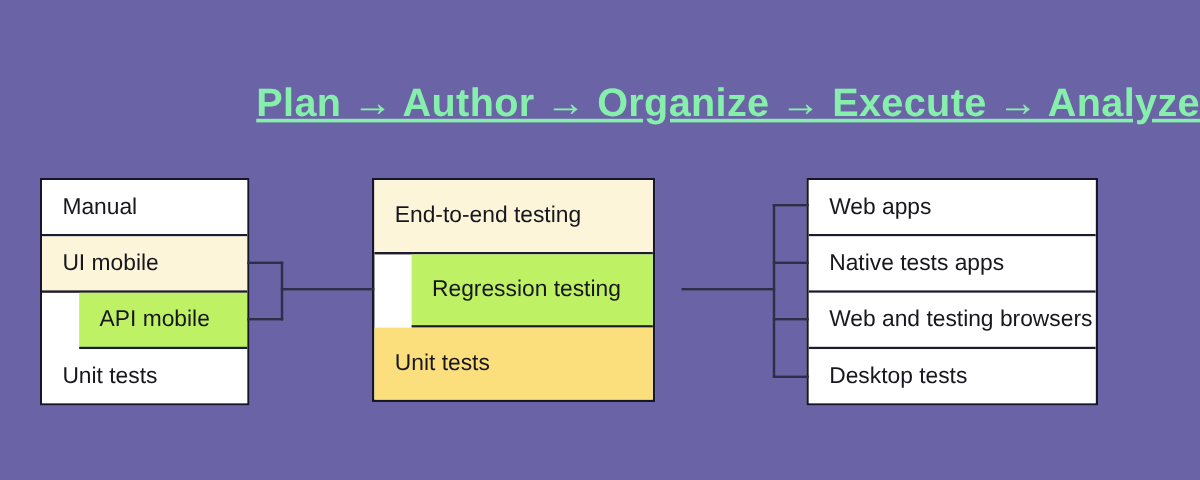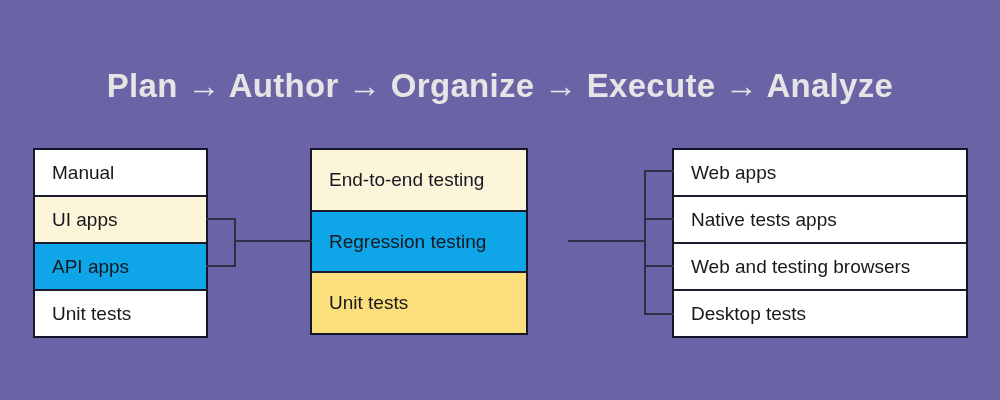--- a/index.html
+++ b/index.html
@@ -9,70 +9,71 @@
     height: 400px;
     background: #6A63A6;
     font-family: "Liberation Sans", sans-serif;
     overflow: hidden;
   }
   .title {
     position: absolute;
     left: 0;
     right: 0;
     top: 67px;
-    text-align: center;
-    color: #e5e5e5;
+    text-align: right;
+    color: #86efac;
     font-size: 33px;
     font-weight: 700;
     letter-spacing: 0.3px;
     white-space: nowrap;
+    text-decoration: underline;
   }
   .box {
     position: absolute;
     box-sizing: border-box;
     border: 2px solid #16162A;
     background: #ffffff;
     display: flex;
     flex-direction: column;
   }
   .box-left   { left: 33px;  top: 148px; width: 175px; height: 190px; }
-  .box-middle { left: 310px; top: 148px; width: 218px; height: 187px; }
-  .box-right  { left: 672px; top: 148px; width: 296px; height: 190px; }
+  .box-middle { left: 310px; top: 148px; width: 236px; height: 187px; }
+  .box-right  { left: 672px; top: 148px; width: 243px; height: 190px; }
   .row {
     flex: 1;
     display: flex;
     align-items: center;
     padding-left: 17px;
     font-size: 19px;
     color: #17171D;
     border-bottom: 2px solid #1C1C30;
     white-space: nowrap;
     overflow: hidden;
   }
   .row:last-child { border-bottom: none; }
   .tone-white  { background: #FFFFFF; }
   .tone-cream  { background: #FCF5DA; }
-  .tone-medium { background: #0ea5e9; }
+  .tone-medium { background: #bef264; margin-left: 31px; }
   .tone-strong { background: #FBDF7C; }
   .line {
     position: absolute;
     background: #2E2E46;
   }
 </style>
 </head>
 <body>
 
 <div class="stage">
 
   <div class="title">Plan → Author → Organize → Execute → Analyze</div>
 
   <div class="box box-left">
     <div class="row tone-white">Manual</div>
-    <div class="row tone-cream">UI apps</div>
-    <div class="row tone-medium">API apps</div>
+    <div class="row tone-cream">UI mobile</div>
+    <div class="row tone-medium">API mobile</div>
     <div class="row tone-white">Unit tests</div>
   </div>
 
   <div class="box box-middle">
     <div class="row tone-cream">End-to-end testing</div>
     <div class="row tone-medium">Regression testing</div>
     <div class="row tone-strong">Unit tests</div>
   </div>
 
   <div class="box box-right">

